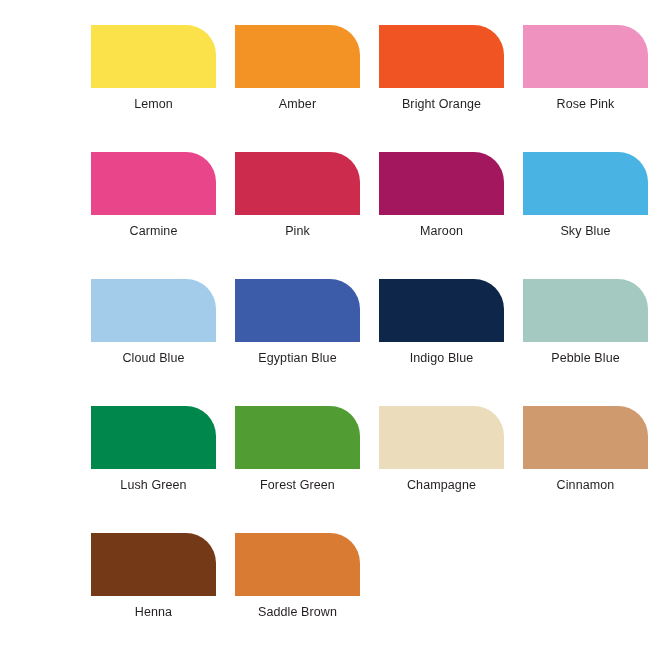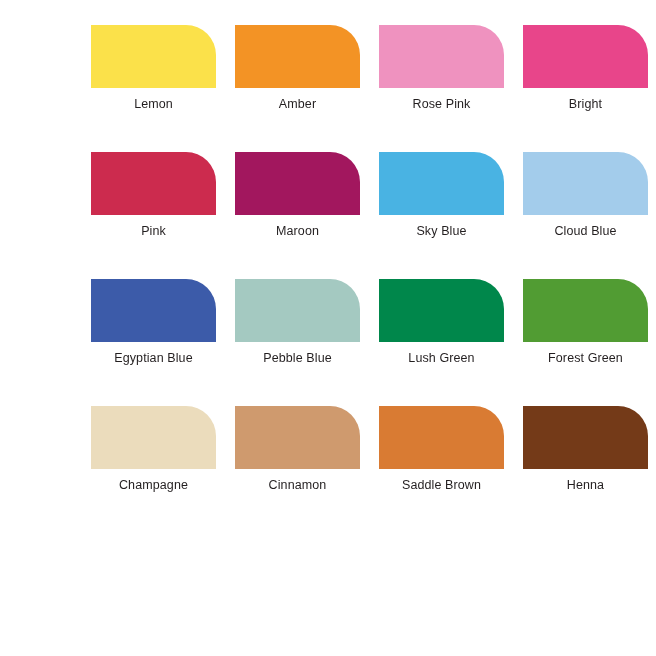--- a/index.html
+++ b/index.html
@@ -65,26 +65,30 @@
   <div class="swatch-grid">
       <div class="swatch-cell">
         <div class="swatch-chip" style="background: rgb(251, 225, 74);"></div>
         <span class="swatch-label">Lemon</span>
       </div>
       <div class="swatch-cell">
         <div class="swatch-chip" style="background: rgb(243, 147, 37);"></div>
         <span class="swatch-label">Amber</span>
       </div>
       <div class="swatch-cell">
+        <div class="swatch-chip" style="background: rgb(240, 84, 35);"></div>
+        <span class="swatch-label">Bright Orange</span>
+      </div>
+      <div class="swatch-cell">
         <div class="swatch-chip" style="background: rgb(239, 146, 191);"></div>
         <span class="swatch-label">Rose Pink</span>
       </div>
       <div class="swatch-cell">
         <div class="swatch-chip" style="background: rgb(232, 69, 138);"></div>
-        <span class="swatch-label">Bright</span>
+        <span class="swatch-label">Carmine</span>
       </div>
       <div class="swatch-cell">
         <div class="swatch-chip" style="background: rgb(204, 43, 78);"></div>
         <span class="swatch-label">Pink</span>
       </div>
       <div class="swatch-cell">
         <div class="swatch-chip" style="background: rgb(162, 23, 94);"></div>
         <span class="swatch-label">Maroon</span>
       </div>
       <div class="swatch-cell">
@@ -93,41 +97,45 @@
       </div>
       <div class="swatch-cell">
         <div class="swatch-chip" style="background: rgb(163, 204, 235);"></div>
         <span class="swatch-label">Cloud Blue</span>
       </div>
       <div class="swatch-cell">
         <div class="swatch-chip" style="background: rgb(60, 91, 169);"></div>
         <span class="swatch-label">Egyptian Blue</span>
       </div>
       <div class="swatch-cell">
+        <div class="swatch-chip" style="background: rgb(14, 38, 73);"></div>
+        <span class="swatch-label">Indigo Blue</span>
+      </div>
+      <div class="swatch-cell">
         <div class="swatch-chip" style="background: rgb(164, 201, 193);"></div>
         <span class="swatch-label">Pebble Blue</span>
       </div>
       <div class="swatch-cell">
         <div class="swatch-chip" style="background: rgb(0, 135, 75);"></div>
         <span class="swatch-label">Lush Green</span>
       </div>
       <div class="swatch-cell">
         <div class="swatch-chip" style="background: rgb(81, 156, 51);"></div>
         <span class="swatch-label">Forest Green</span>
       </div>
       <div class="swatch-cell">
         <div class="swatch-chip" style="background: rgb(235, 220, 188);"></div>
         <span class="swatch-label">Champagne</span>
       </div>
       <div class="swatch-cell">
         <div class="swatch-chip" style="background: rgb(207, 154, 110);"></div>
         <span class="swatch-label">Cinnamon</span>
       </div>
       <div class="swatch-cell">
+        <div class="swatch-chip" style="background: rgb(116, 58, 24);"></div>
+        <span class="swatch-label">Henna</span>
+      </div>
+      <div class="swatch-cell">
         <div class="swatch-chip" style="background: rgb(217, 123, 51);"></div>
         <span class="swatch-label">Saddle Brown</span>
-      </div>
-      <div class="swatch-cell">
-        <div class="swatch-chip" style="background: rgb(116, 58, 24);"></div>
-        <span class="swatch-label">Henna</span>
       </div>
     </div>
 </div>
 
 </body></html>

